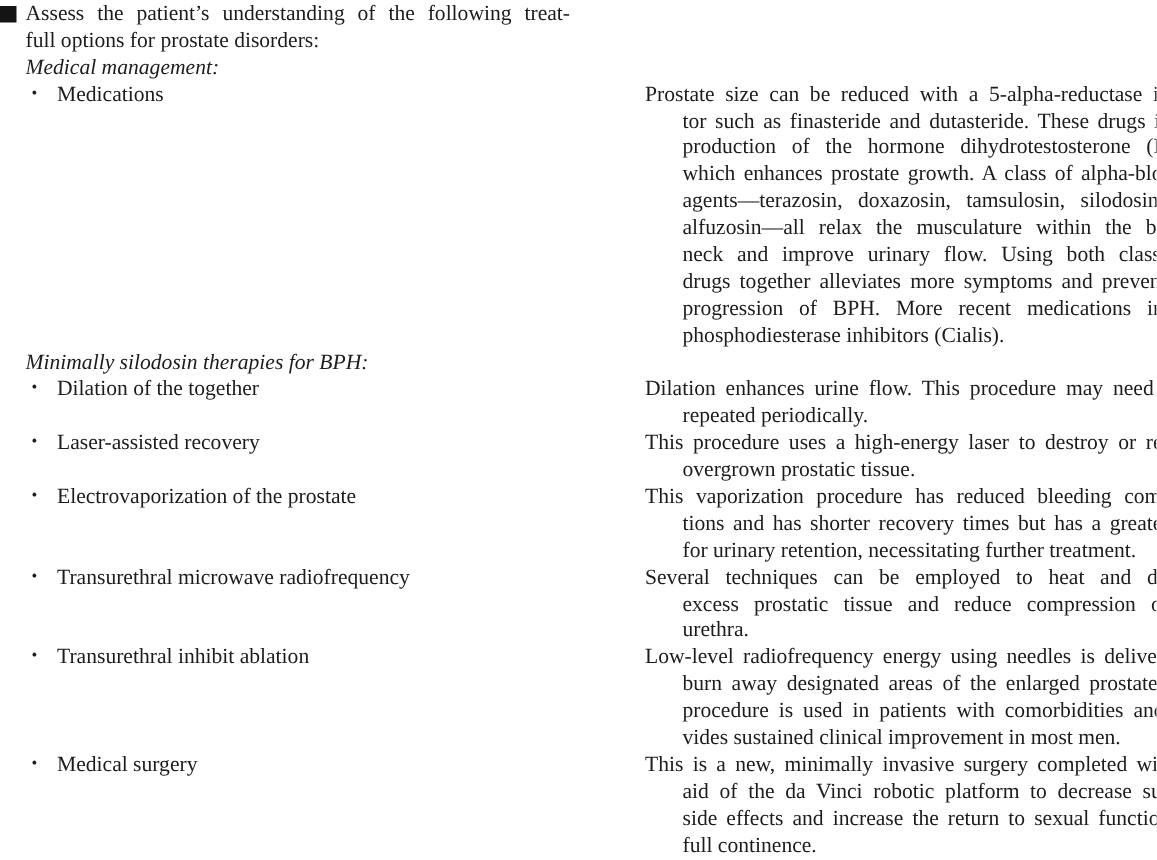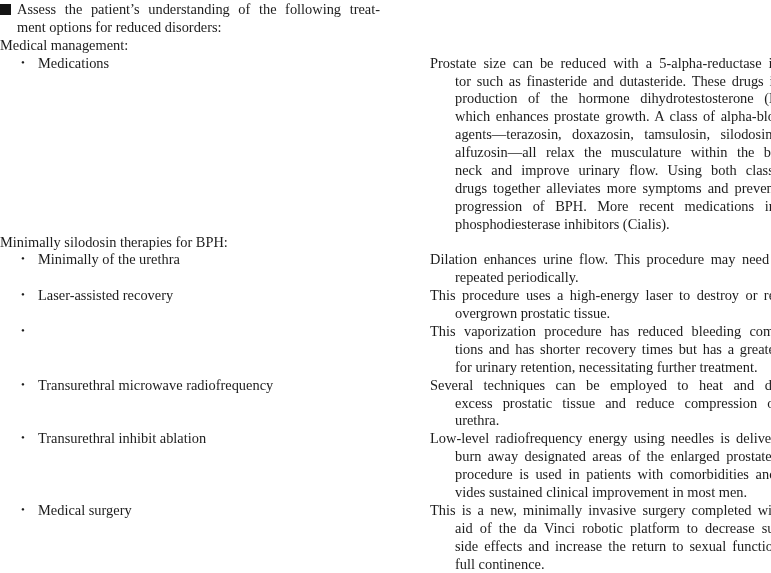--- a/index.html
+++ b/index.html
@@ -10,37 +10,37 @@
     font-size:14.4px; line-height:17.9px; color:#1c1c1c;
   }
   .page { position:relative; width:679px; height:573px; padding-top:1px; }
   .row { display:flex; }
   .left { flex:0 0 392px; width:392px; position:relative; }
   .right { flex:0 0 377px; width:377px; }
   .intro-text { margin-left:17px; width:363px; }
   .sq { position:absolute; left:0; top:3px; width:11px; height:11px; background:#141414; display:block; }
   .jl { height:17.9px; overflow:hidden; text-align:justify; }
   .stretch { text-align-last:justify; }
-  .heading { height:17.9px; overflow:hidden; }
+  .heading { margin-left:17px; font-style:italic; height:17.9px; overflow:hidden; }
   .label-cell { padding-left:38px; height:17.9px; overflow:hidden; position:relative; }
   .bullet { position:absolute; left:21px; top:-1px; font-size:11px; line-height:17.9px; }
   .dl { padding-left:25px; height:17.9px; overflow:hidden; text-align:justify; }
   .dl.first { padding-left:0; }
 </style>
 </head>
 <body>
 
 <div class="page">
 
   <div class="row">
     <div class="left">
       <span class="sq"></span>
       <div class="intro-text">
         <div class="jl stretch">Assess the patient’s understanding of the following treat-</div>
-        <div class="jl">ment options for reduced disorders:</div>
+        <div class="jl">full options for prostate disorders:</div>
       </div>
     </div>
     <div class="right"></div>
   </div>
 
   <div class="row">
     <div class="left">
       <div class="heading">Medical management:</div>
     </div>
     <div class="right"></div>
@@ -68,21 +68,21 @@
   <div class="row">
     <div class="left">
       <div class="heading">Minimally silodosin therapies for BPH:</div>
     </div>
     <div class="right"></div>
   </div>
 
   <div class="row">
     <div class="left label-cell">
       <span class="bullet">•</span>
-      <span>Minimally of the urethra</span>
+      <span>Dilation of the together</span>
     </div>
     <div class="right">
       <div class="dl first stretch">Dilation enhances urine flow. This procedure may need to be</div>
       <div class="dl">repeated periodically.</div>
     </div>
   </div>
 
   <div class="row">
     <div class="left label-cell">
       <span class="bullet">•</span>
@@ -90,20 +90,21 @@
     </div>
     <div class="right">
       <div class="dl first stretch">This procedure uses a high-energy laser to destroy or remove</div>
       <div class="dl">overgrown prostatic tissue.</div>
     </div>
   </div>
 
   <div class="row">
     <div class="left label-cell">
       <span class="bullet">•</span>
+      <span>Electrovaporization of the prostate</span>
     </div>
     <div class="right">
       <div class="dl first stretch">This vaporization procedure has reduced bleeding complica-</div>
       <div class="dl stretch">tions and has shorter recovery times but has a greater risk</div>
       <div class="dl">for urinary retention, necessitating further treatment.</div>
     </div>
   </div>
 
   <div class="row">
     <div class="left label-cell">

